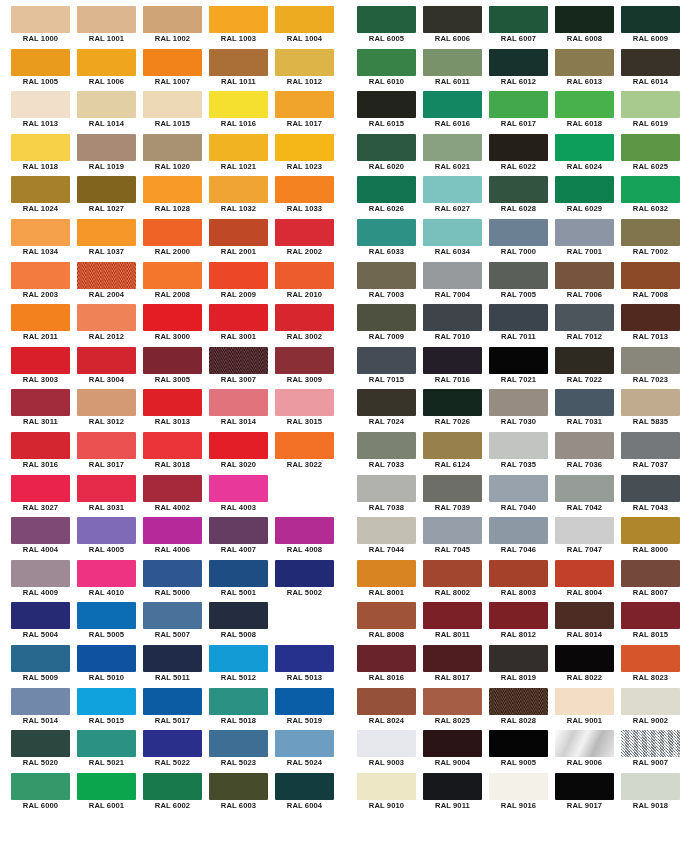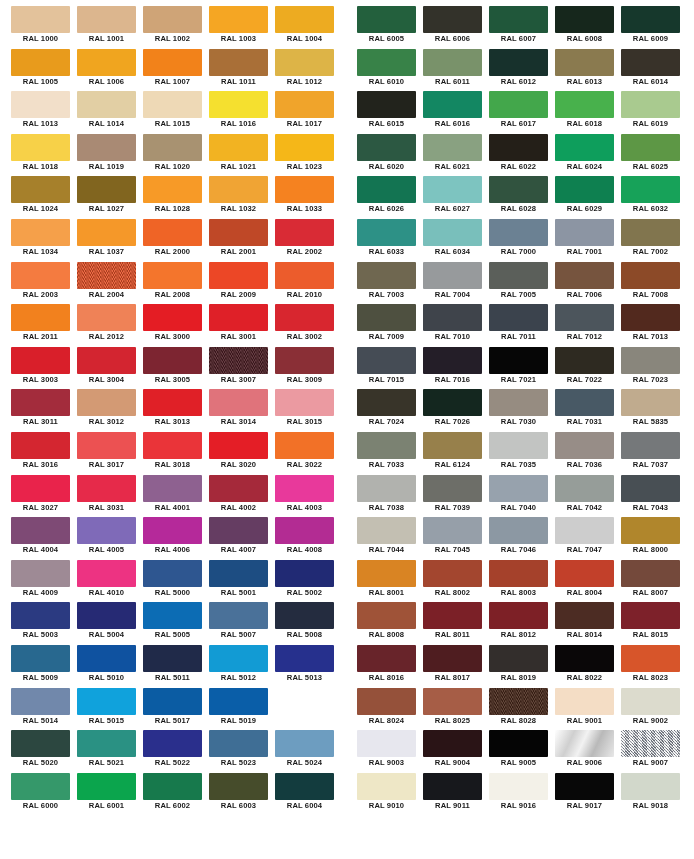--- a/index.html
+++ b/index.html
@@ -332,24 +332,20 @@
       <div class="swatch-row">
         <div class="swatch-cell">
           <div class="swatch-chip" title="RAL 3027" style="background-color: rgb(233, 35, 75);"></div>
           <div class="swatch-label">RAL 3027</div>
         </div>
         <div class="swatch-cell">
           <div class="swatch-chip" title="RAL 3031" style="background-color: rgb(230, 42, 74);"></div>
           <div class="swatch-label">RAL 3031</div>
         </div>
         <div class="swatch-cell">
-          <div class="swatch-chip" title="RAL 4001" style="background-color: rgb(142, 97, 144);"></div>
-          <div class="swatch-label">RAL 4001</div>
-        </div>
-        <div class="swatch-cell">
           <div class="swatch-chip" title="RAL 4002" style="background-color: rgb(165, 41, 58);"></div>
           <div class="swatch-label">RAL 4002</div>
         </div>
         <div class="swatch-cell">
           <div class="swatch-chip" title="RAL 4003" style="background-color: rgb(232, 57, 155);"></div>
           <div class="swatch-label">RAL 4003</div>
         </div>
       </div>
       <div class="swatch-row">
         <div class="swatch-cell">
@@ -390,24 +386,20 @@
           <div class="swatch-chip" title="RAL 5001" style="background-color: rgb(29, 77, 130);"></div>
           <div class="swatch-label">RAL 5001</div>
         </div>
         <div class="swatch-cell">
           <div class="swatch-chip" title="RAL 5002" style="background-color: rgb(33, 42, 116);"></div>
           <div class="swatch-label">RAL 5002</div>
         </div>
       </div>
       <div class="swatch-row">
         <div class="swatch-cell">
-          <div class="swatch-chip" title="RAL 5003" style="background-color: rgb(43, 58, 129);"></div>
-          <div class="swatch-label">RAL 5003</div>
-        </div>
-        <div class="swatch-cell">
           <div class="swatch-chip" title="RAL 5004" style="background-color: rgb(38, 42, 116);"></div>
           <div class="swatch-label">RAL 5004</div>
         </div>
         <div class="swatch-cell">
           <div class="swatch-chip" title="RAL 5005" style="background-color: rgb(12, 108, 180);"></div>
           <div class="swatch-label">RAL 5005</div>
         </div>
         <div class="swatch-cell">
           <div class="swatch-chip" title="RAL 5007" style="background-color: rgb(74, 113, 153);"></div>
           <div class="swatch-label">RAL 5007</div>
@@ -446,20 +438,24 @@
         </div>
         <div class="swatch-cell">
           <div class="swatch-chip" title="RAL 5015" style="background-color: rgb(16, 162, 220);"></div>
           <div class="swatch-label">RAL 5015</div>
         </div>
         <div class="swatch-cell">
           <div class="swatch-chip" title="RAL 5017" style="background-color: rgb(11, 92, 163);"></div>
           <div class="swatch-label">RAL 5017</div>
         </div>
         <div class="swatch-cell">
+          <div class="swatch-chip" title="RAL 5018" style="background-color: rgb(43, 145, 131);"></div>
+          <div class="swatch-label">RAL 5018</div>
+        </div>
+        <div class="swatch-cell">
           <div class="swatch-chip" title="RAL 5019" style="background-color: rgb(10, 94, 168);"></div>
           <div class="swatch-label">RAL 5019</div>
         </div>
       </div>
       <div class="swatch-row">
         <div class="swatch-cell">
           <div class="swatch-chip" title="RAL 5020" style="background-color: rgb(44, 71, 64);"></div>
           <div class="swatch-label">RAL 5020</div>
         </div>
         <div class="swatch-cell">

